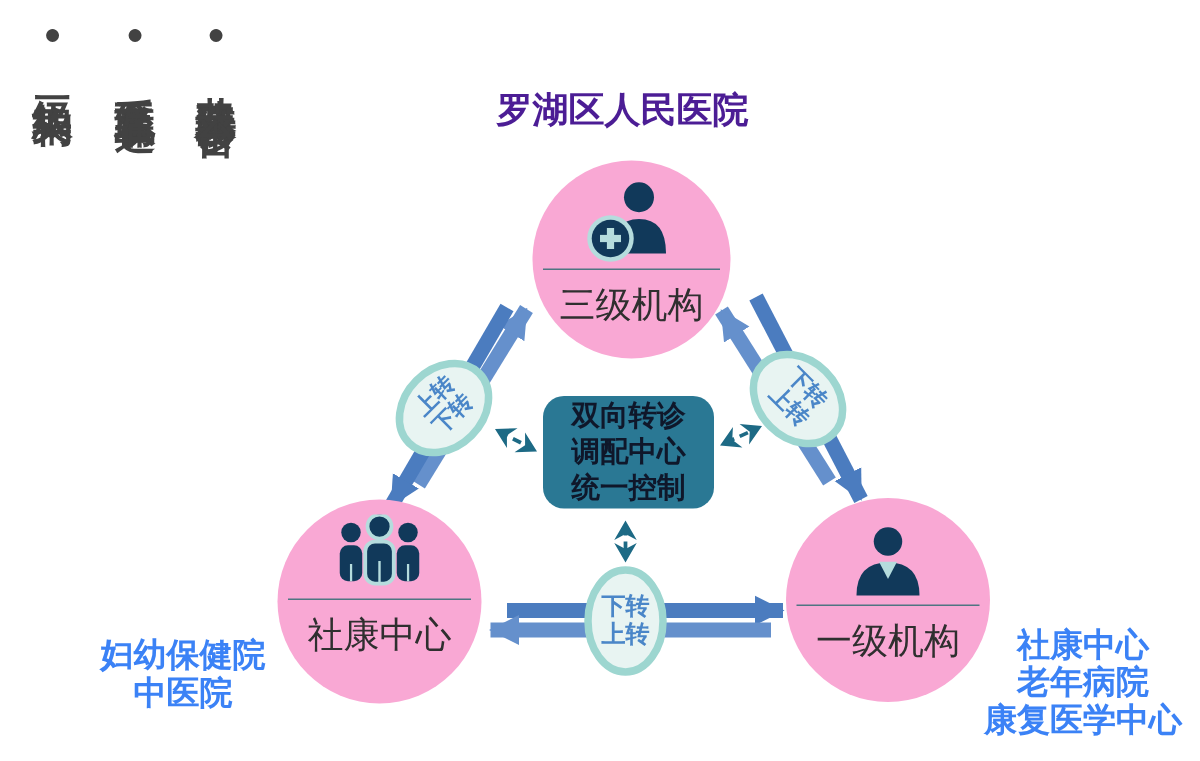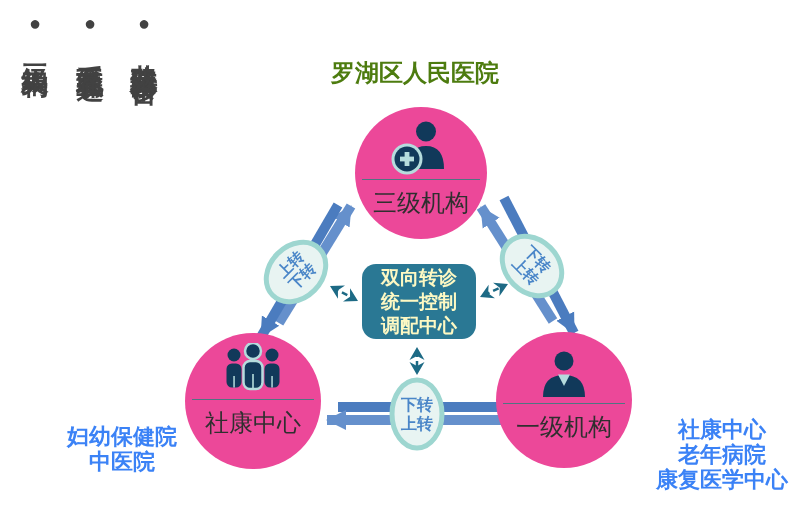--- a/index.html
+++ b/index.html
@@ -6,44 +6,44 @@
   .stage{position:relative;width:800px;height:507px;background:#fff;overflow:hidden;
          font-family:"Liberation Sans","DejaVu Sans",sans-serif;}
   .overlay{position:absolute;left:0;top:0;z-index:1;}
 
   
   .vcol{position:absolute;top:12px;writing-mode:vertical-rl;text-orientation:upright;
         font-weight:bold;font-size:27px;letter-spacing:2px;color:#424242;z-index:3;}
   .vcol .bullet{font-size:20px;margin-bottom:9px;letter-spacing:0;}
 
   
-  .circle{position:absolute;border-radius:50%;background:#ec4899;z-index:2;
+  .circle{position:absolute;border-radius:50%;background:#f9a8d4;z-index:2;
           display:flex;flex-direction:column;align-items:center;}
   .circle .divider{width:90%;height:1px;background:#4f7582;margin-top:4px;}
   .circle-label{font-size:24px;color:#2f2f2f;margin-top:7px;white-space:nowrap;}
   .node-top{left:355px;top:107px;width:132px;height:132px;}
   .node-top svg{margin-top:14px;}
   .node-left{left:185px;top:333px;width:136px;height:136px;}
   .node-left svg{margin-top:10px;}
-  .node-right{left:496px;top:332px;width:136px;height:136px;}
+  .node-right{left:524px;top:332px;width:136px;height:136px;}
   .node-right svg{margin-top:19px;}
 
   
   .node-title{position:absolute;left:310px;top:57px;width:210px;text-align:center;
-              font-size:24px;font-weight:bold;color:#4d7c0f;z-index:3;white-space:nowrap;}
+              font-size:24px;font-weight:bold;color:#4c1d95;z-index:3;white-space:nowrap;}
   .caption{position:absolute;font-size:22px;font-weight:bold;color:#3b82f6;
            line-height:25px;text-align:center;z-index:3;}
   .caption-left{left:52px;top:424px;width:140px;}
   .caption-right{left:642px;top:417px;width:160px;}
 
   
   .center-box{position:absolute;left:362px;top:264px;width:114px;height:75px;
               background:#2a7894;border-radius:14px;z-index:3;
               display:flex;flex-direction:column;justify-content:center;align-items:center;}
-  .center-box div{color:#fef9c3;font-size:19px;font-weight:bold;line-height:24px;white-space:nowrap;}
+  .center-box div{color:#0f172a;font-size:19px;font-weight:bold;line-height:24px;white-space:nowrap;}
 
   
   .oval-label{position:absolute;width:70px;text-align:center;color:#4a86c8;
               font-weight:bold;z-index:3;}
   .oval-left{left:261px;top:253px;font-size:15px;line-height:17px;transform:rotate(-45deg);}
   .oval-right{left:497px;top:248px;font-size:15px;line-height:17px;transform:rotate(45deg);}
   .oval-bottom{left:382px;top:395px;font-size:16px;line-height:19px;}
 </style>
 </head>
 <body>
@@ -144,22 +144,22 @@
     <div class="circle-label">一级机构</div>
   </div>
   <div class="caption caption-right">
     <div>社康中心</div>
     <div>老年病院</div>
     <div>康复医学中心</div>
   </div>
 
   <div class="center-box">
     <div>双向转诊</div>
+    <div>调配中心</div>
     <div>统一控制</div>
-    <div>调配中心</div>
   </div>
 
   <div class="oval-label oval-left">
     <div>上转</div>
     <div>下转</div>
   </div>
   <div class="oval-label oval-right">
     <div>下转</div>
     <div>上转</div>
   </div>

